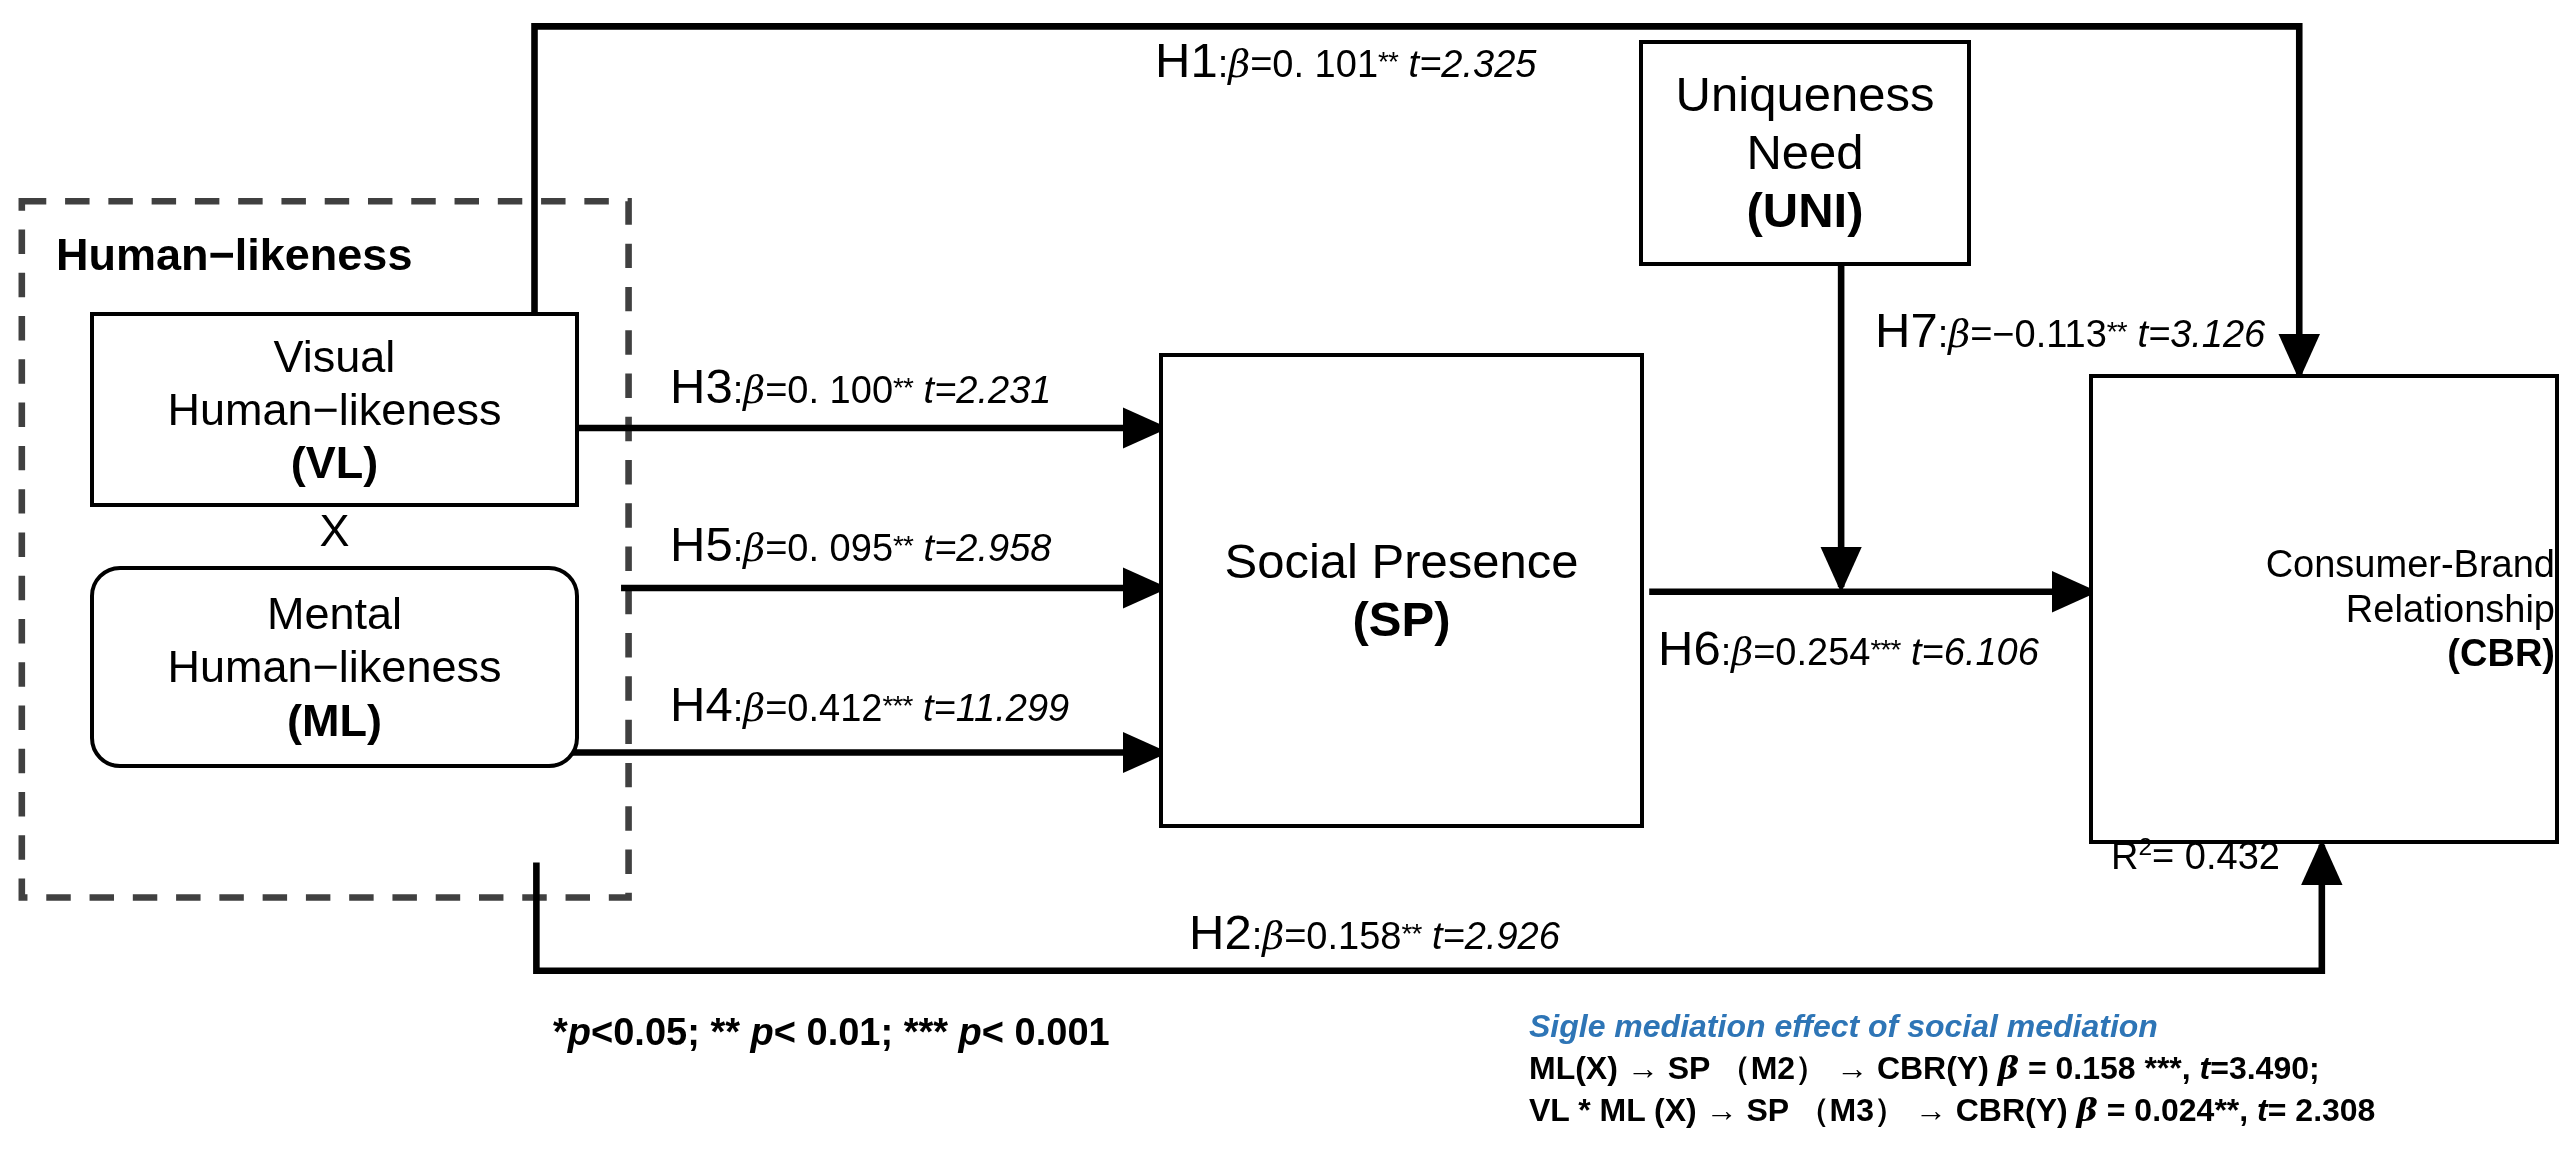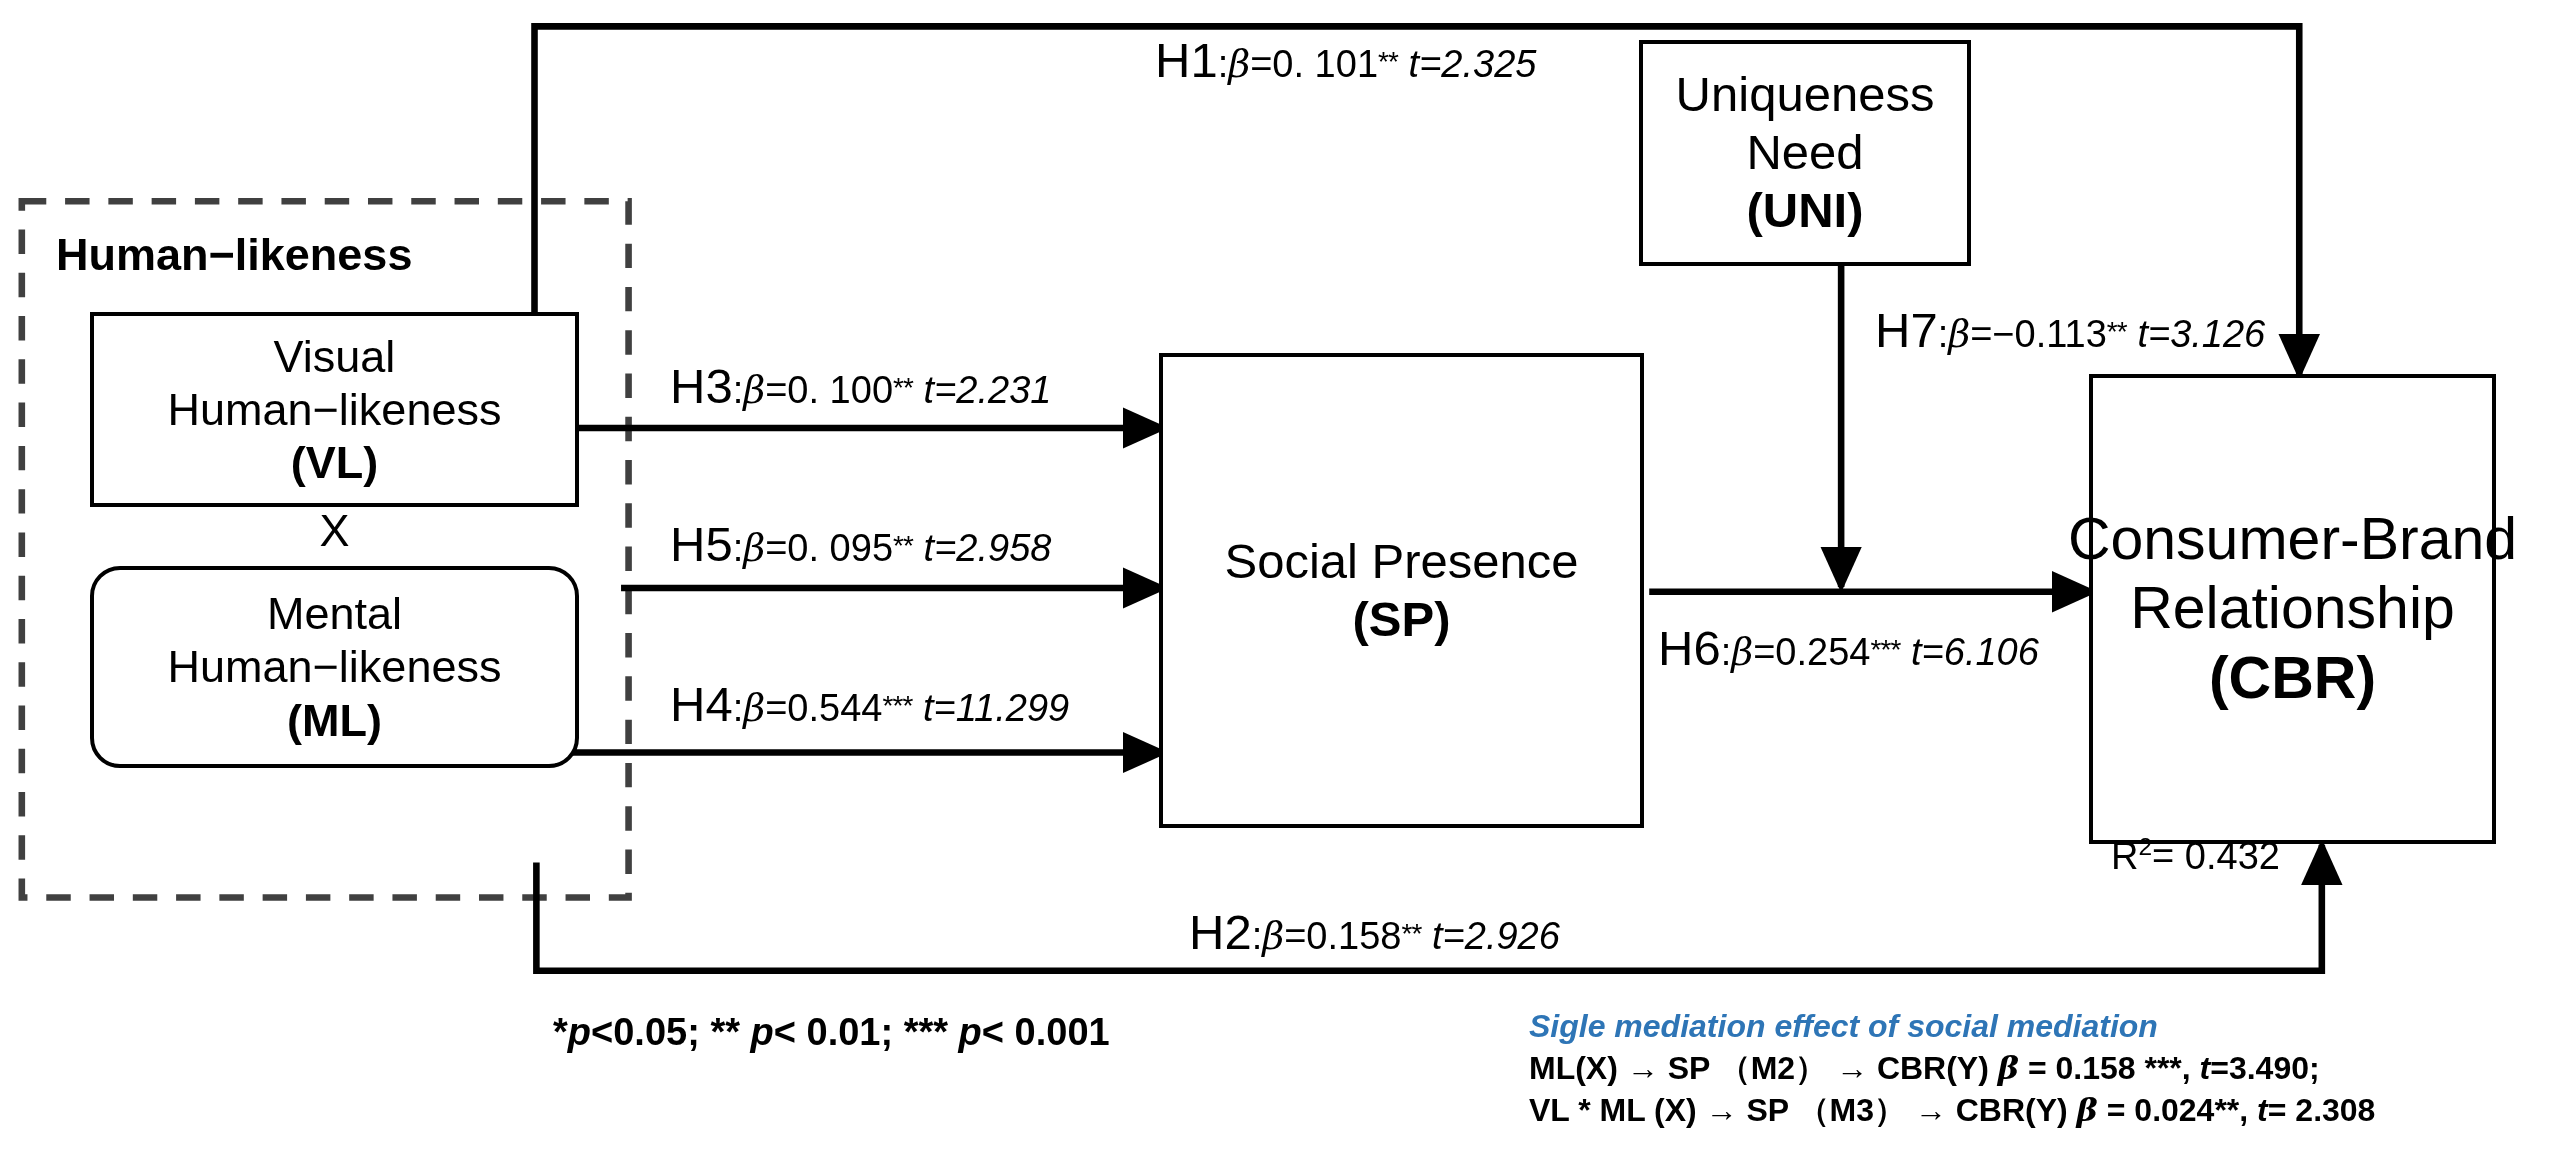--- a/index.html
+++ b/index.html
@@ -135,40 +135,40 @@
     <span class="ln">Social Presence</span>
     <span class="ln abbr">(SP)</span>
   </div>
 
   <div class="node" style="left:1639px; top:40px; width:332px; height:226px; font-size:49px;">
     <span class="ln">Uniqueness</span>
     <span class="ln">Need</span>
     <span class="ln abbr">(UNI)</span>
   </div>
 
-  <div class="node" style="left:2089px; top:374px; width:407px; height:470px; font-size:59px;">
+  <div class="node" style="left:2089px; top:374px; width:470px; height:470px; font-size:38px;align-items:flex-end;">
     <span class="ln">Consumer-Brand</span>
     <span class="ln">Relationship</span>
     <span class="ln abbr">(CBR)</span>
   </div>
 
   <div class="edge-label" style="left:1155px; top:36px;">
     <span class="h">H1</span><span class="rest">:</span><span class="rest beta">β</span><span class="rest">=0. 101</span><span class="stars">**</span><span class="rest">&nbsp;</span><span class="rest tv">t=2.325</span>
   </div>
 
   <div class="edge-label" style="left:670px; top:362px;">
     <span class="h">H3</span><span class="rest">:</span><span class="rest beta">β</span><span class="rest">=0. 100</span><span class="stars">**</span><span class="rest">&nbsp;</span><span class="rest tv">t=2.231</span>
   </div>
 
   <div class="edge-label" style="left:670px; top:520px;">
     <span class="h">H5</span><span class="rest">:</span><span class="rest beta">β</span><span class="rest">=0. 095</span><span class="stars">**</span><span class="rest">&nbsp;</span><span class="rest tv">t=2.958</span>
   </div>
 
   <div class="edge-label" style="left:670px; top:680px;">
-    <span class="h">H4</span><span class="rest">:</span><span class="rest beta">β</span><span class="rest">=0.544</span><span class="stars">***</span><span class="rest">&nbsp;</span><span class="rest tv">t=11.299</span>
+    <span class="h">H4</span><span class="rest">:</span><span class="rest beta">β</span><span class="rest">=0.412</span><span class="stars">***</span><span class="rest">&nbsp;</span><span class="rest tv">t=11.299</span>
   </div>
 
   <div class="edge-label" style="left:1875px; top:306px;">
     <span class="h">H7</span><span class="rest">:</span><span class="rest beta">β</span><span class="rest">=−0.113</span><span class="stars">**</span><span class="rest">&nbsp;</span><span class="rest tv">t=3.126</span>
   </div>
 
   <div class="edge-label" style="left:1658px; top:624px;">
     <span class="h">H6</span><span class="rest">:</span><span class="rest beta">β</span><span class="rest">=0.254</span><span class="stars">***</span><span class="rest">&nbsp;</span><span class="rest tv">t=6.106</span>
   </div>
 

